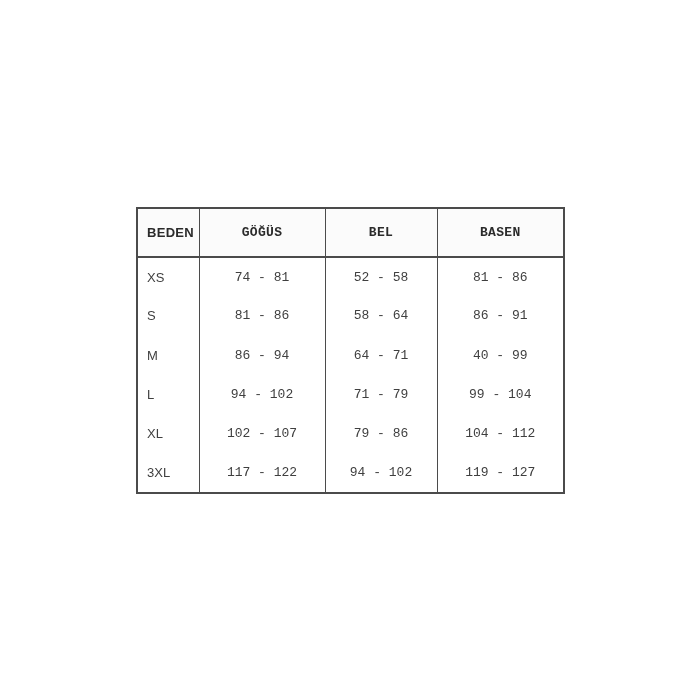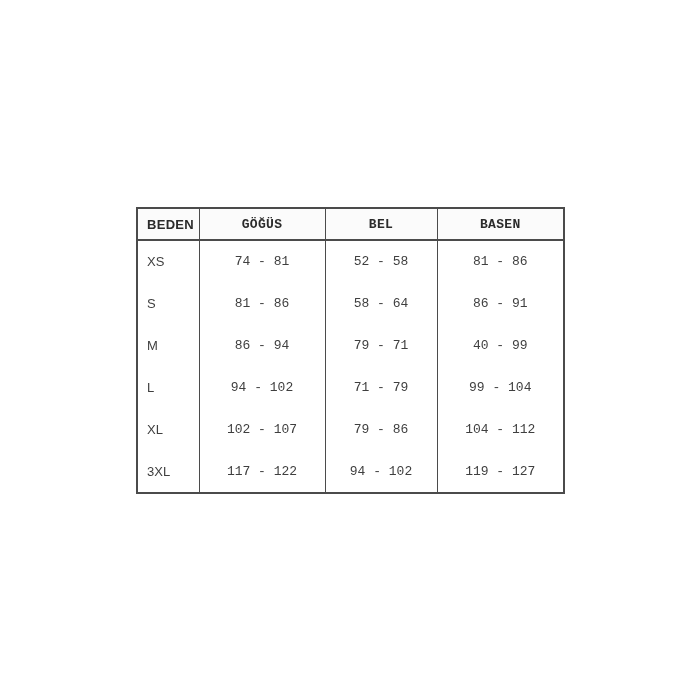--- a/index.html
+++ b/index.html
@@ -31,30 +31,30 @@
     border-collapse: collapse;
     table-layout: fixed;
     border: 2px solid var(--border);
   }
   .size-table col.c1 { width: 62px; }
   .size-table col.c2 { width: 126px; }
   .size-table col.c3 { width: 112px; }
   .size-table col.c4 { width: 127px; }
 
   .size-table th {
-    height: 32px;
+    height: 21px;
     background: var(--header-bg);
     color: var(--header-text);
     font-size: 13px;
     font-weight: bold;
     letter-spacing: 0.3px;
     text-align: center;
     vertical-align: middle;
     border-bottom: 2px solid var(--border);
-    padding: 0;
+    padding: 16px;
   }
   .size-table td {
     height: 35px;
     color: var(--cell-text);
     font-size: 13px;
     font-weight: normal;
     text-align: center;
     vertical-align: middle;
     padding: 0;
   }
@@ -98,21 +98,21 @@
     </tr>
     <tr>
       <td class="col-size">S</td>
       <td>81 - 86</td>
       <td>58 - 64</td>
       <td>86 - 91</td>
     </tr>
     <tr>
       <td class="col-size">M</td>
       <td>86 - 94</td>
-      <td>79 - 71</td>
+      <td>64 - 71</td>
       <td>40 - 99</td>
     </tr>
     <tr>
       <td class="col-size">L</td>
       <td>94 - 102</td>
       <td>71 - 79</td>
       <td>99 - 104</td>
     </tr>
     <tr>
       <td class="col-size">XL</td>

